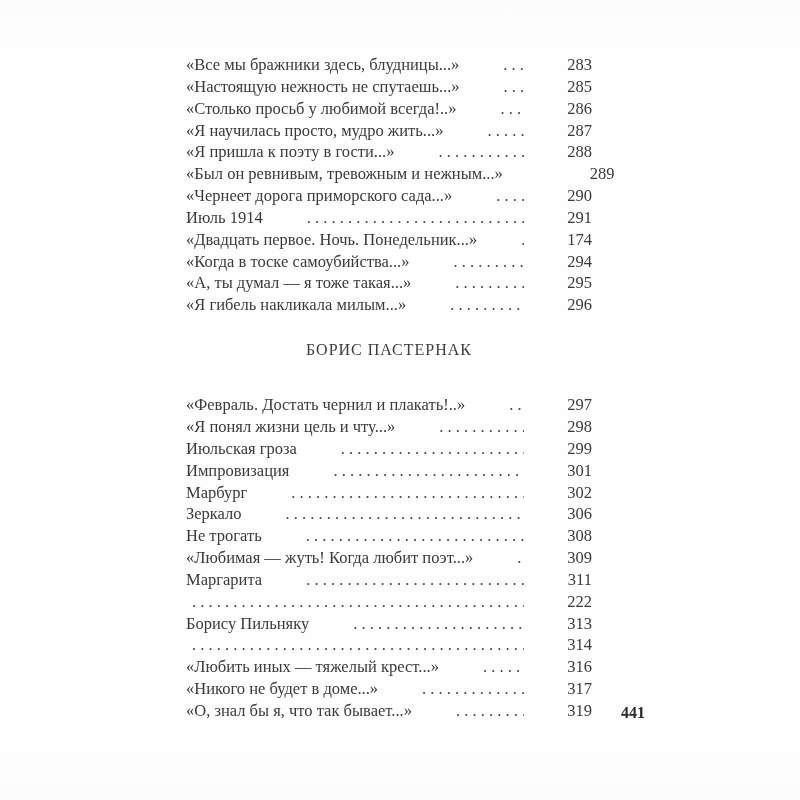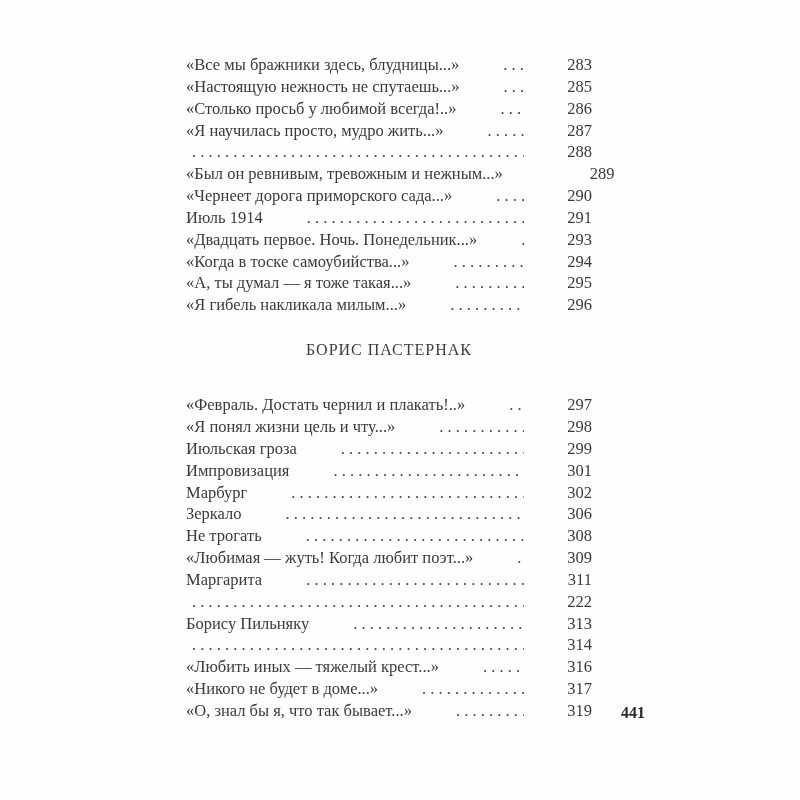--- a/index.html
+++ b/index.html
@@ -96,20 +96,21 @@
     <span class="p">286</span>
   </div>
 
   <div class="toc-row">
     <span class="t">«Я научилась просто, мудро жить...»</span>
     <span class="dots"></span>
     <span class="p">287</span>
   </div>
 
   <div class="toc-row">
+    <span class="t">«Я пришла к поэту в гости...»</span>
     <span class="dots"></span>
     <span class="p">288</span>
   </div>
 
   <div class="toc-row">
     <span class="t">«Был он ревнивым, тревожным и нежным...»</span>
     <span class="dots"></span>
     <span class="p">289</span>
   </div>
 
@@ -121,21 +122,21 @@
 
   <div class="toc-row">
     <span class="t">Июль 1914</span>
     <span class="dots"></span>
     <span class="p">291</span>
   </div>
 
   <div class="toc-row">
     <span class="t">«Двадцать первое. Ночь. Понедельник...»</span>
     <span class="dots"></span>
-    <span class="p">293</span>
+    <span class="p">174</span>
   </div>
 
   <div class="toc-row">
     <span class="t">«Когда в тоске самоубийства...»</span>
     <span class="dots"></span>
     <span class="p">294</span>
   </div>
 
   <div class="toc-row">
     <span class="t">«А, ты думал — я тоже такая...»</span>

